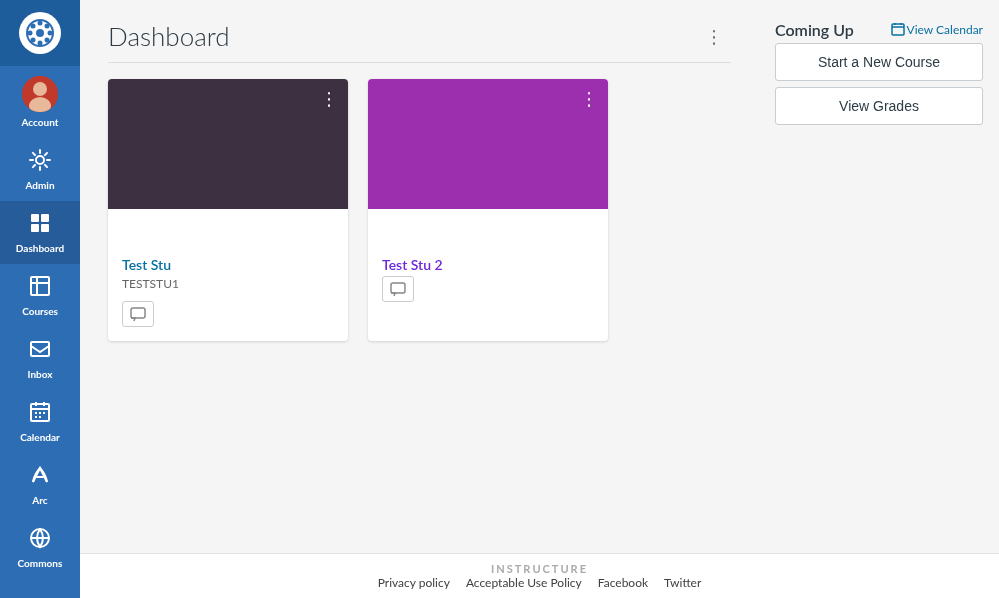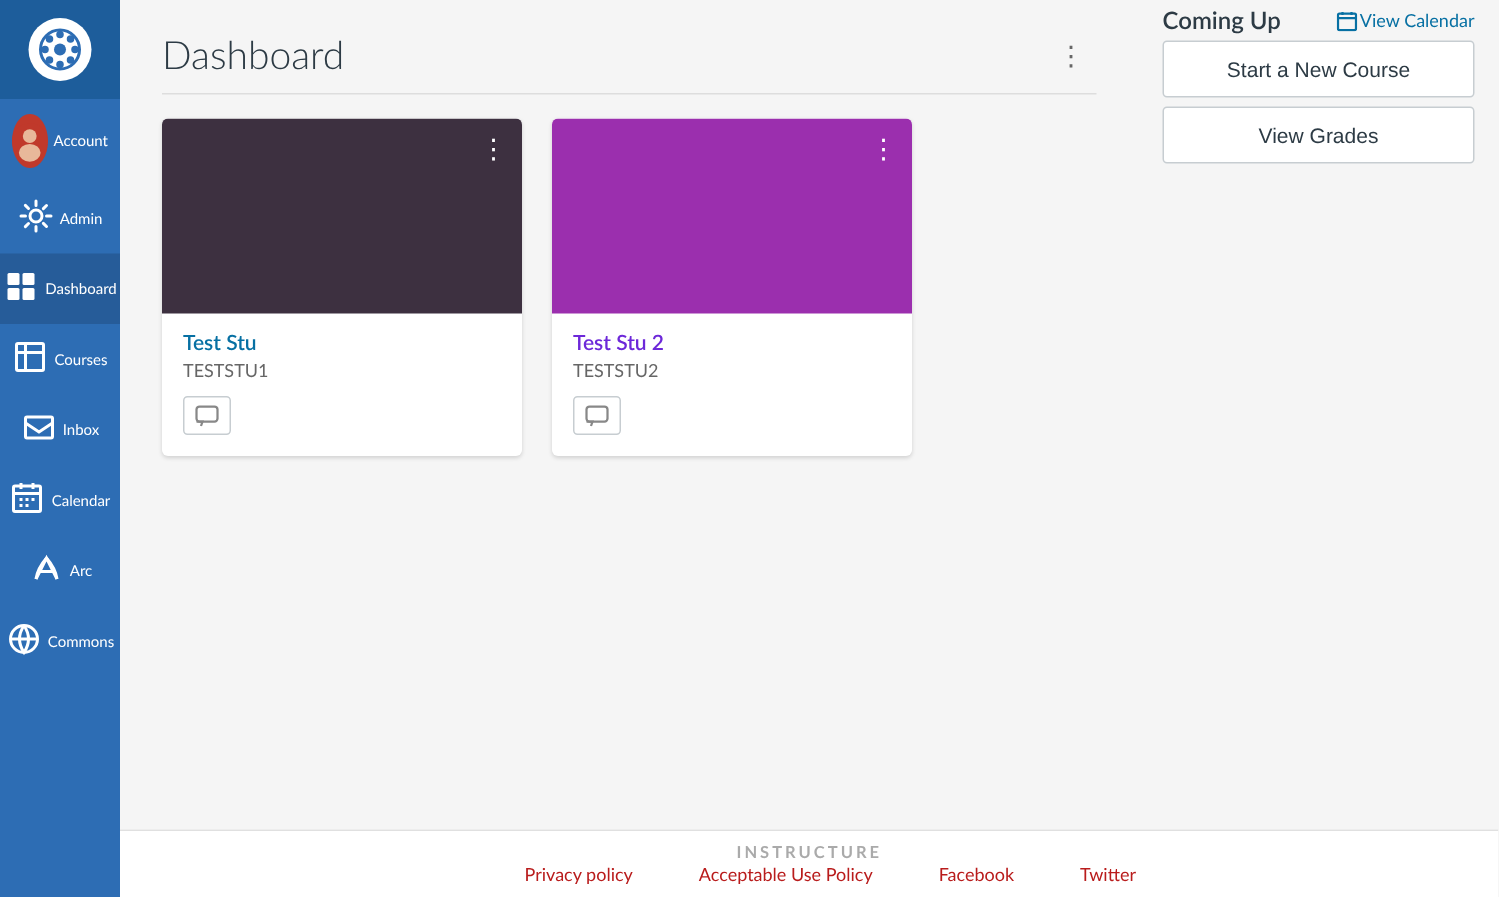--- a/index.html
+++ b/index.html
@@ -32,27 +32,29 @@
       background: white;
       display: flex;
       align-items: center;
       justify-content: center;
       font-size: 22px;
       color: #2d6db4;
     }
     .sidebar-item {
       width: 80px;
       display: flex;
+      flex-direction: column;
       align-items: center;
       justify-content: center;
-      padding: 10px 8px;
+      padding: 10px 18px;
       cursor: pointer;
       color: white;
       text-decoration: none;
       gap: 4px;
+      font-weight: bold;
     }
     .sidebar-item.active { background: rgba(0,0,0,0.15); }
     .sidebar-item .icon { font-size: 22px; line-height: 1; }
     .sidebar-item .label { font-size: 10px; text-align: center; line-height: 1.2; }
     .avatar-img {
       width: 36px;
       height: 36px;
       border-radius: 50%;
       background: #c0392b;
       overflow: hidden;
@@ -120,20 +122,21 @@
       padding: 2px;
     }
     .card-body {
       padding: 10px 14px 14px;
     }
     .card-course-name {
       font-size: 14px;
       font-weight: 600;
       color: #2d3b45;
       margin-bottom: 3px;
+      margin-top: 37px;
     }
     .card-course-name a {
       color: #0770a3;
       text-decoration: none;
     }
     .card-course-code {
       font-size: 12px;
       color: #666;
       margin-bottom: 10px;
     }
@@ -150,41 +153,41 @@
       color: #666;
       font-size: 15px;
       display: flex;
       align-items: center;
     }
 
     
     .right-sidebar {
       width: 240px;
       background: #f5f5f5;
-      padding: 4px 16px;
+      padding: 20px 16px;
       border-left: none;
       flex-shrink: 0;
     }
     .coming-up-header {
       display: flex;
       align-items: center;
       justify-content: space-between;
       margin-bottom: 4px;
     }
     .coming-up-title {
       font-size: 16px;
       font-weight: 600;
       color: #2d3b45;
     }
     .view-calendar-link {
       font-size: 12px;
       color: #0770a3;
       text-decoration: none;
       display: flex;
-      align-items: center;
+      align-items: flex-start;
       gap: 2px;
       cursor: pointer;
     }
     .coming-up-empty {
       font-size: 12px;
       color: #888;
       margin-bottom: 16px;
       margin-top: 2px;
     }
     .action-btn {
@@ -218,25 +221,24 @@
       font-size: 11px;
       font-weight: 700;
       letter-spacing: 2px;
       color: #aaa;
     }
     .footer-links {
       display: flex;
       gap: 16px;
     }
     .footer-link {
-      color: #b91c1c;
+      color: #404040;
       text-decoration: none;
       cursor: pointer;
       font-size: 12px;
-      margin-left: 28px;
     }
 
     
     .page-wrapper {
       display: flex;
       width: 999px;
       height: 598px;
       overflow: hidden;
     }
     .center-column {
@@ -401,21 +403,20 @@
           </div>
 
           <div class="course-card">
             <div class="card-header" style="background-color: #9b2fae;">
               <span class="card-menu">⋮</span>
             </div>
             <div class="card-body">
               <div class="card-course-name">
                 <a href="#" style="color: #6d28d9;">Test Stu 2</a>
               </div>
-              <div class="card-course-code">TESTSTU2</div>
               <div class="card-actions">
                 <button class="card-action-btn">
                   <svg width="16" height="16" viewBox="0 0 16 16" fill="none" stroke="#888" stroke-width="1.5">
                     <rect x="1" y="2" width="14" height="10" rx="2"></rect>
                     <path d="M4 15 L5 12 H1"></path>
                   </svg>
                 </button>
               </div>
             </div>
           </div>

